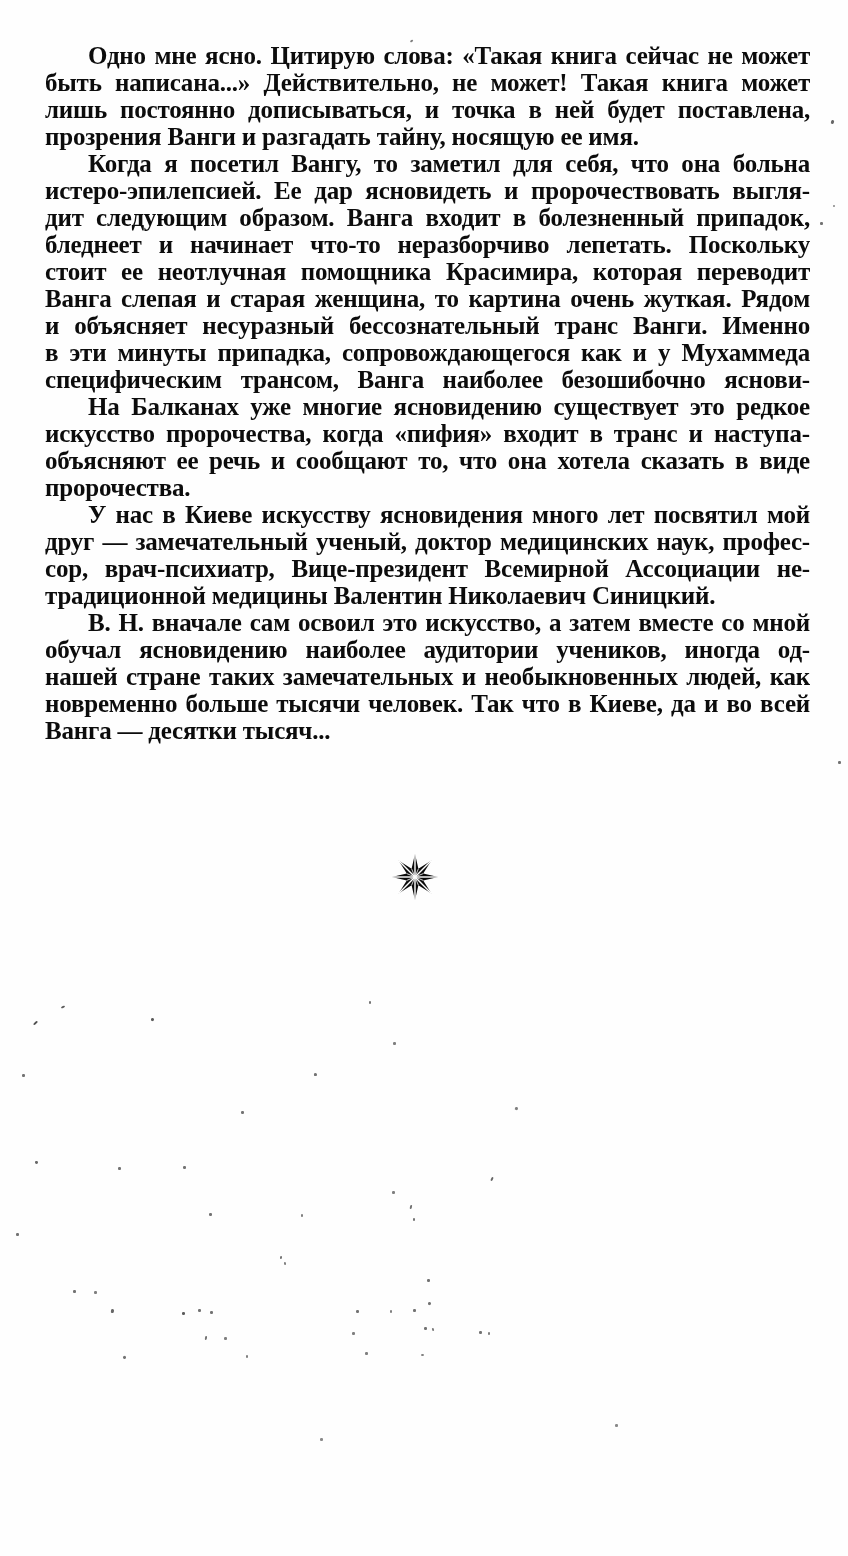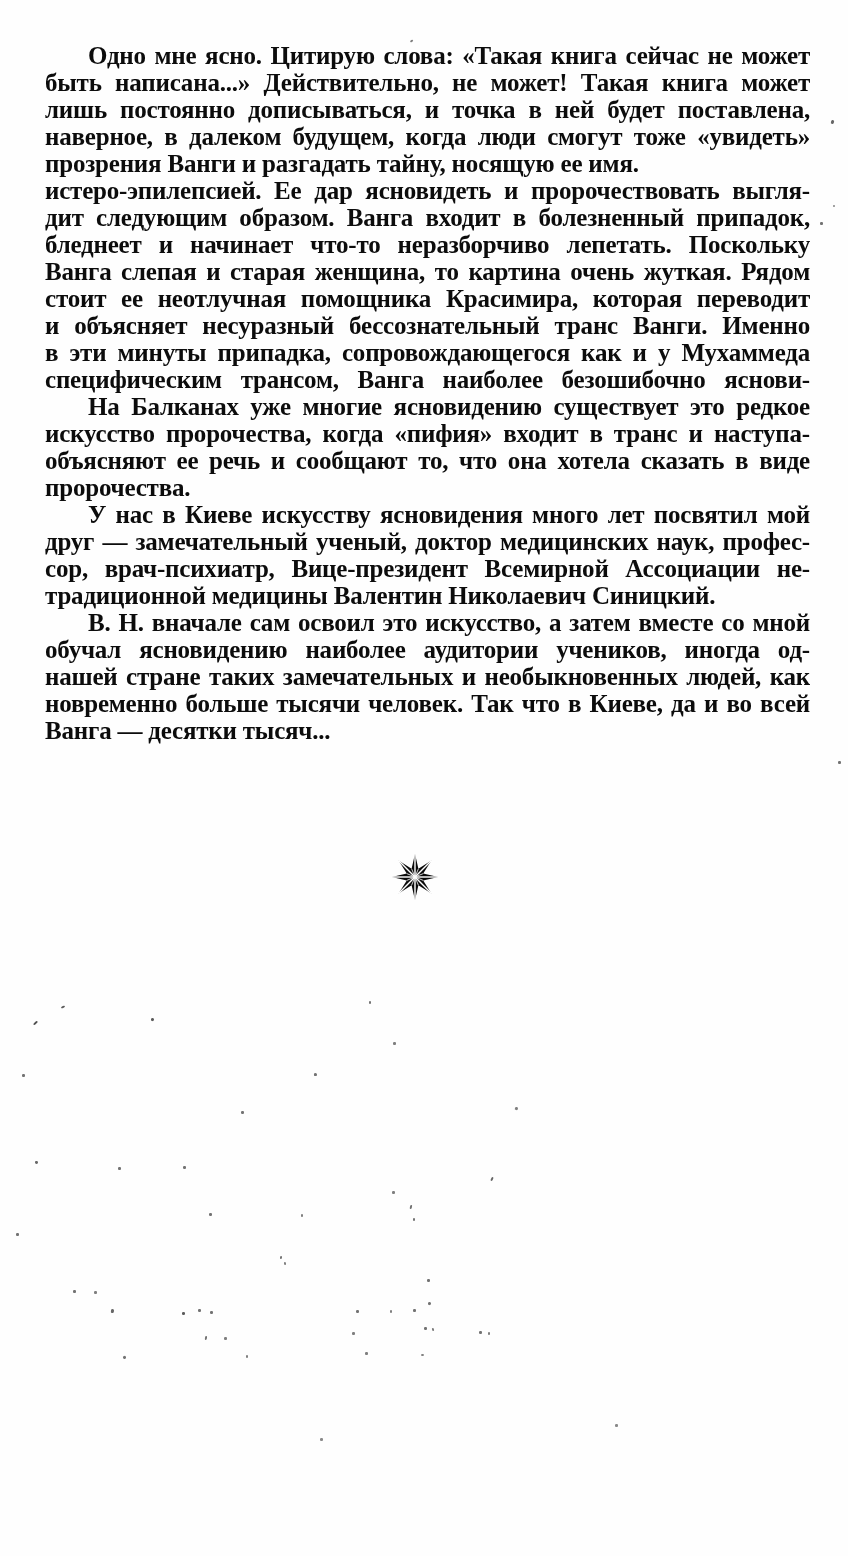--- a/index.html
+++ b/index.html
@@ -55,29 +55,29 @@
 </head>
 <body>
 
 <div class="page">
 
   <div class="textblock" id="textblock">
       <div class="para">
         <div class="line first">Одно мне ясно. Цитирую слова: «Такая книга сейчас не может</div>
         <div class="line">быть написана...» Действительно, не может! Такая книга может</div>
         <div class="line">лишь постоянно дописываться, и точка в ней будет поставлена,</div>
-        <div class="line">наверное, в далеком будущем, когда люди смогут тоже «увидеть»</div>
         <div class="line last">прозрения Ванги и разгадать тайну, носящую ее имя.</div>
       </div>
       <div class="para">
+        <div class="line first">Когда я посетил Вангу, то заметил для себя, что она больна</div>
         <div class="line">истеро-эпилепсией. Ее дар ясновидеть и пророчествовать выгля-</div>
         <div class="line">дит следующим образом. Ванга входит в болезненный припадок,</div>
         <div class="line">бледнеет и начинает что-то неразборчиво лепетать. Поскольку</div>
+        <div class="line">стоит ее неотлучная помощника Красимира, которая переводит</div>
         <div class="line">Ванга слепая и старая женщина, то картина очень жуткая. Рядом</div>
-        <div class="line">стоит ее неотлучная помощника Красимира, которая переводит</div>
         <div class="line">и объясняет несуразный бессознательный транс Ванги. Именно</div>
         <div class="line">в эти минуты припадка, сопровождающегося как и у Мухаммеда</div>
         <div class="line">специфическим трансом, Ванга наиболее безошибочно яснови-</div>
       </div>
       <div class="para">
         <div class="line first">На Балканах уже многие ясновидению существует это редкое</div>
         <div class="line">искусство пророчества, когда «пифия» входит в транс и наступа-</div>
         <div class="line">объясняют ее речь и сообщают то, что она хотела сказать в виде</div>
         <div class="line last">пророчества.</div>
       </div>

